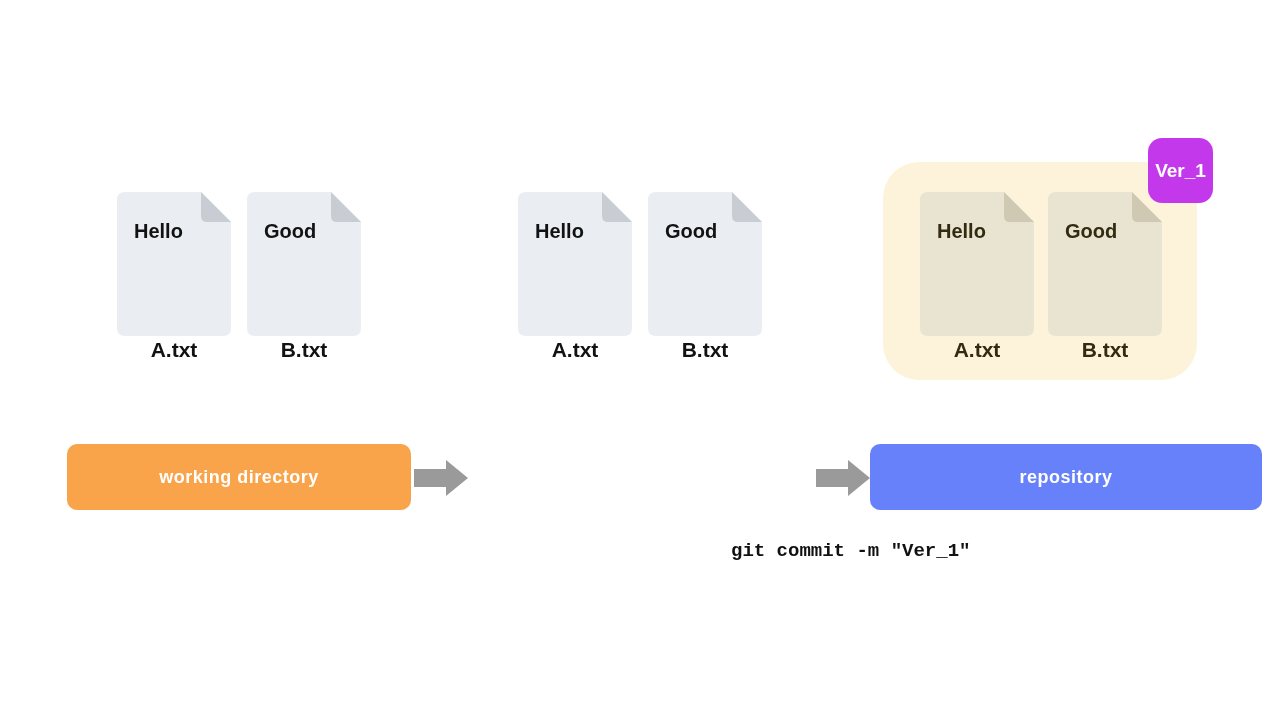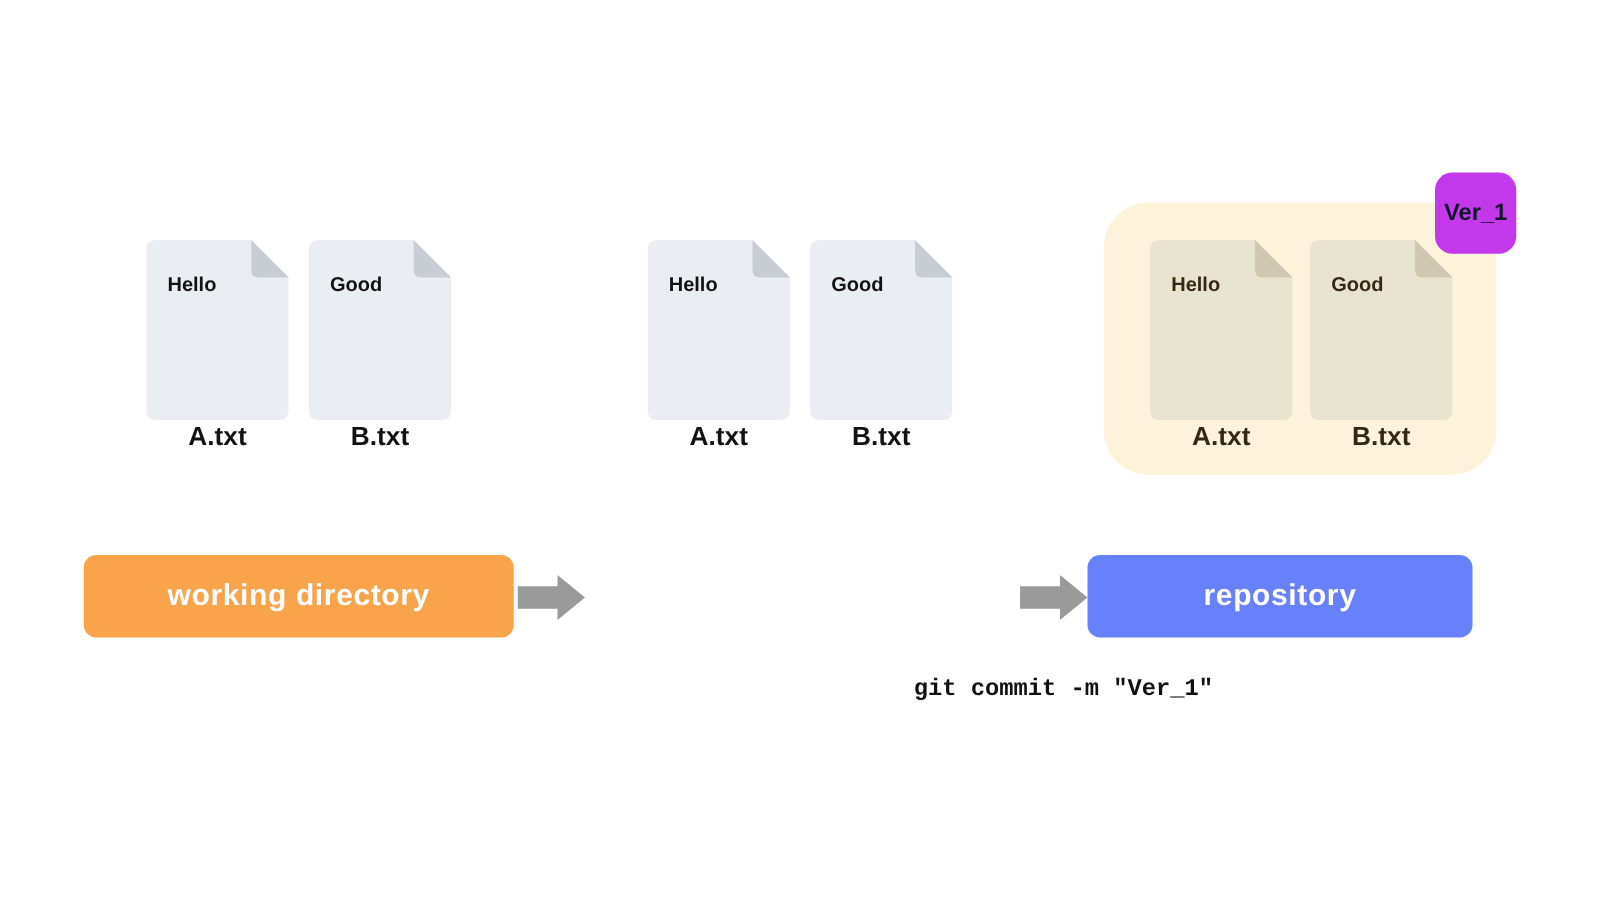--- a/index.html
+++ b/index.html
@@ -23,21 +23,21 @@
   .file-box { position: relative; width: 114px; height: 144px; }
   .file-shape { position: absolute; left: 0; top: 0; width: 114px; height: 144px; display: block; }
   .file-body { fill: var(--file_fill); }
   .file-fold { fill: var(--file_fold); }
   .repo-zone .file-body { fill: var(--repo_file_fill); }
   .repo-zone .file-fold { fill: var(--repo_file_fold); }
   .file-text {
     position: absolute;
     left: 17px;
     top: 28px;
-    font-size: 16px;
+    font-size: 20px;
     font-weight: bold;
     color: var(--text_dark);
   }
   .repo-zone .file-text { color: var(--repo_text); }
   .file-label {
     margin-top: 2px;
     font-size: 21px;
     font-weight: bold;
     color: var(--text_dark);
     text-align: center;
@@ -58,42 +58,42 @@
     position: absolute;
     left: 1148px;
     top: 138px;
     width: 65px;
     height: 65px;
     background: var(--badge);
     border-radius: 14px;
     display: flex;
     align-items: center;
     justify-content: center;
-    color: #0f172a;
+    color: #ffffff;
     font-size: 19px;
     font-weight: bold;
   }
 
   
   .stage-btn {
     position: absolute;
     top: 444px;
     height: 66px;
     border-radius: 10px;
     display: flex;
     align-items: center;
     justify-content: center;
     color: #ffffff;
-    font-size: 24px;
+    font-size: 18px;
     font-weight: bold;
     letter-spacing: 0.5px;
   }
   .btn-working    { left: 67px;  width: 344px; background: var(--btn_working); }
   .btn-staging    { left: 468px; width: 344px; background: var(--btn_staging); }
-  .btn-repository { left: 870px; width: 308px; background: var(--btn_repository); }
+  .btn-repository { left: 870px; width: 392px; background: var(--btn_repository); }
 
   
   .arrow { position: absolute; top: 458px; width: 54px; height: 40px; }
   .arrow svg { display: block; width: 54px; height: 40px; }
   .arrow path { fill: var(--arrow); }
   .arrow-1 { left: 414px; }
   .arrow-2 { left: 816px; }
 
   
   .cmd {

